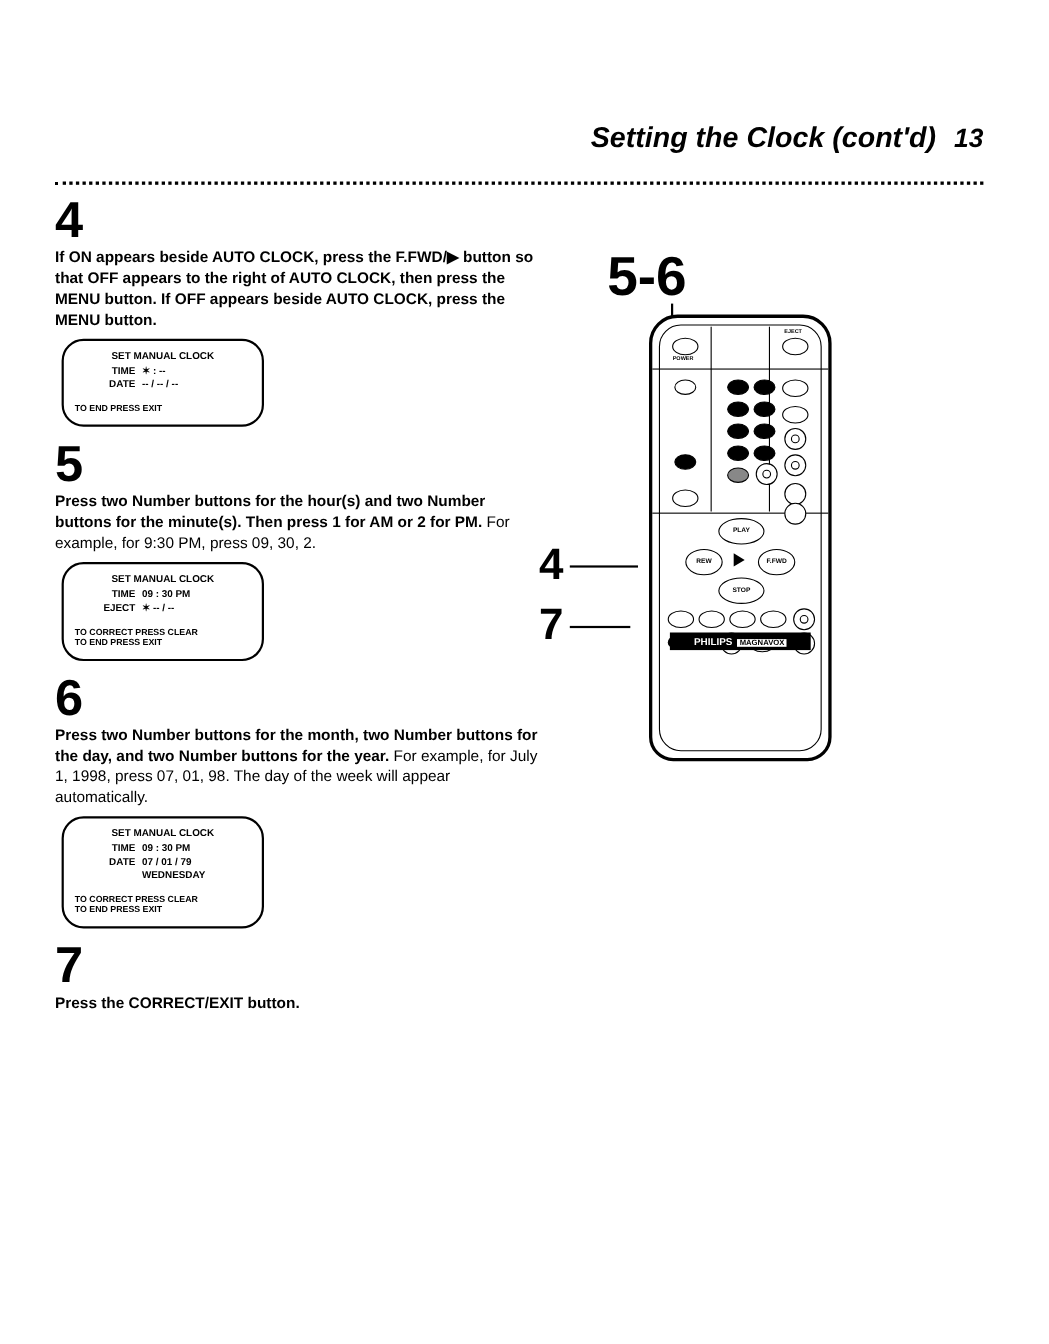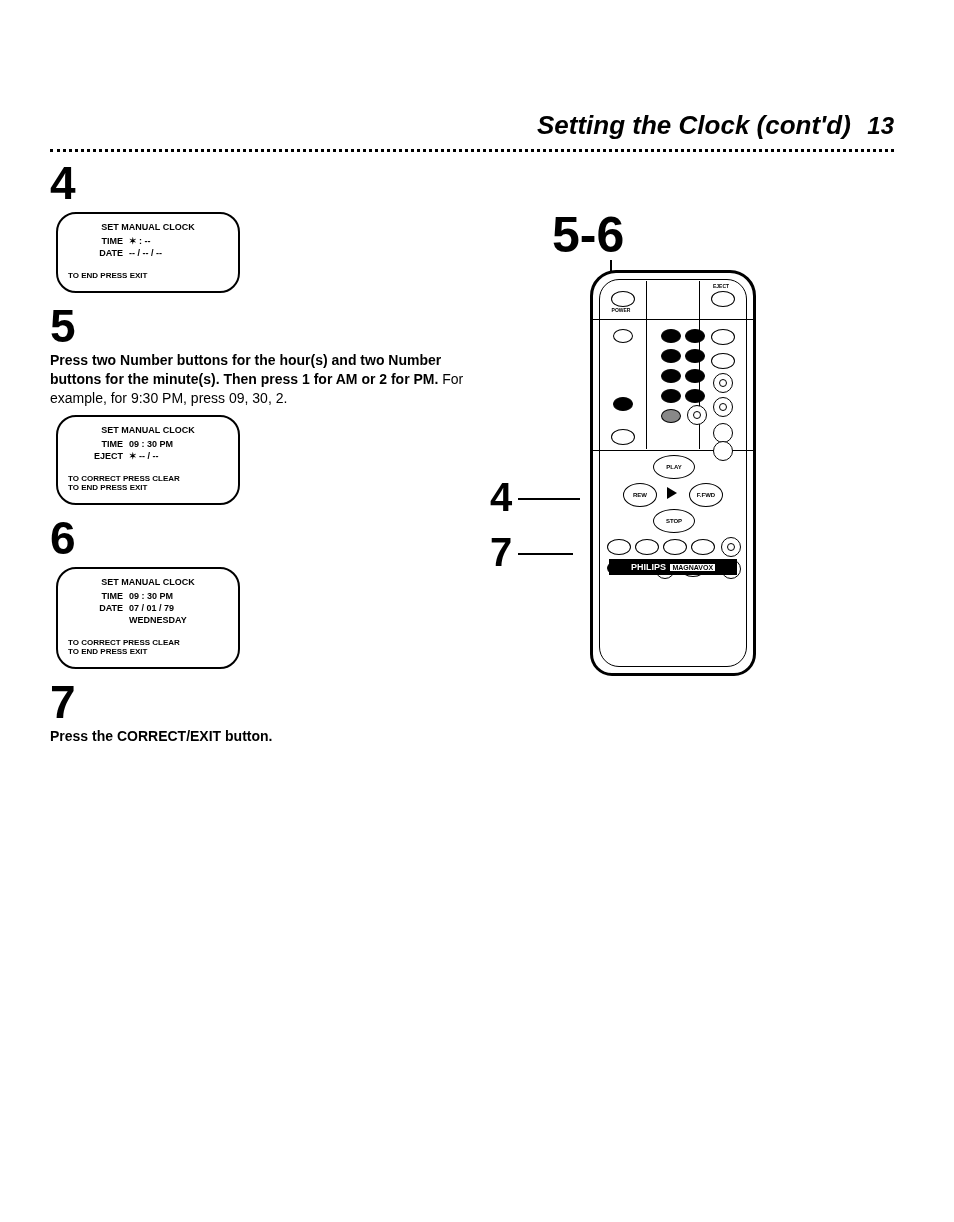--- a/index.html
+++ b/index.html
@@ -13,21 +13,21 @@
     position: relative;
     box-sizing: border-box;
   }
   .page {
     padding: 30px 60px 30px 50px;
     position: relative;
   }
   .header {
     text-align: right;
     margin-top: 80px;
-    margin-bottom: 8px;
+    margin-bottom: 24px;
   }
   .header-title {
     font-style: italic;
     font-weight: bold;
     font-size: 26px;
     display: inline;
   }
   .page-num {
     font-weight: bold;
     font-style: italic;
@@ -184,20 +184,23 @@
     <span class="header-title">Setting the Clock (cont'd)</span>
     <span class="page-num">13</span>
   </div>
   <hr class="dotted">
 
   <div class="content">
 
     <div class="left-col">
 
       <div class="step-num">4</div>
+      <p class="step-text">
+        <span>If ON appears beside AUTO CLOCK, press the F.FWD/▶ button so that OFF appears to the right of AUTO CLOCK, then press the MENU button. If OFF appears beside AUTO CLOCK, press the MENU button.</span>
+      </p>
       <div class="screen-box">
         <div class="screen-title">SET MANUAL CLOCK</div>
         <div class="screen-line">
           <span class="screen-label">TIME</span>
           <span class="screen-value">✶ : --</span>
         </div>
         <div class="screen-line">
           <span class="screen-label">DATE</span>
           <span class="screen-value">-- / -- / --</span>
         </div>
@@ -218,20 +221,23 @@
           <span class="screen-label">EJECT</span>
           <span class="screen-value">✶ -- / --</span>
         </div>
         <div class="screen-footer">
           <div>TO CORRECT PRESS CLEAR</div>
           <div>TO END PRESS EXIT</div>
         </div>
       </div>
 
       <div class="step-num">6</div>
+      <p class="step-text">
+        <span>Press two Number buttons for the month, two Number buttons for the day, and two Number buttons for the year.</span><span class="light"> For example, for July 1, 1998, press 07, 01, 98. The day of the week will appear automatically.</span>
+      </p>
       <div class="screen-box">
         <div class="screen-title">SET MANUAL CLOCK</div>
         <div class="screen-line">
           <span class="screen-label">TIME</span>
           <span class="screen-value">09 : 30 PM</span>
         </div>
         <div class="screen-line">
           <span class="screen-label">DATE</span>
           <span class="screen-value">07 / 01 / 79</span>
         </div>

